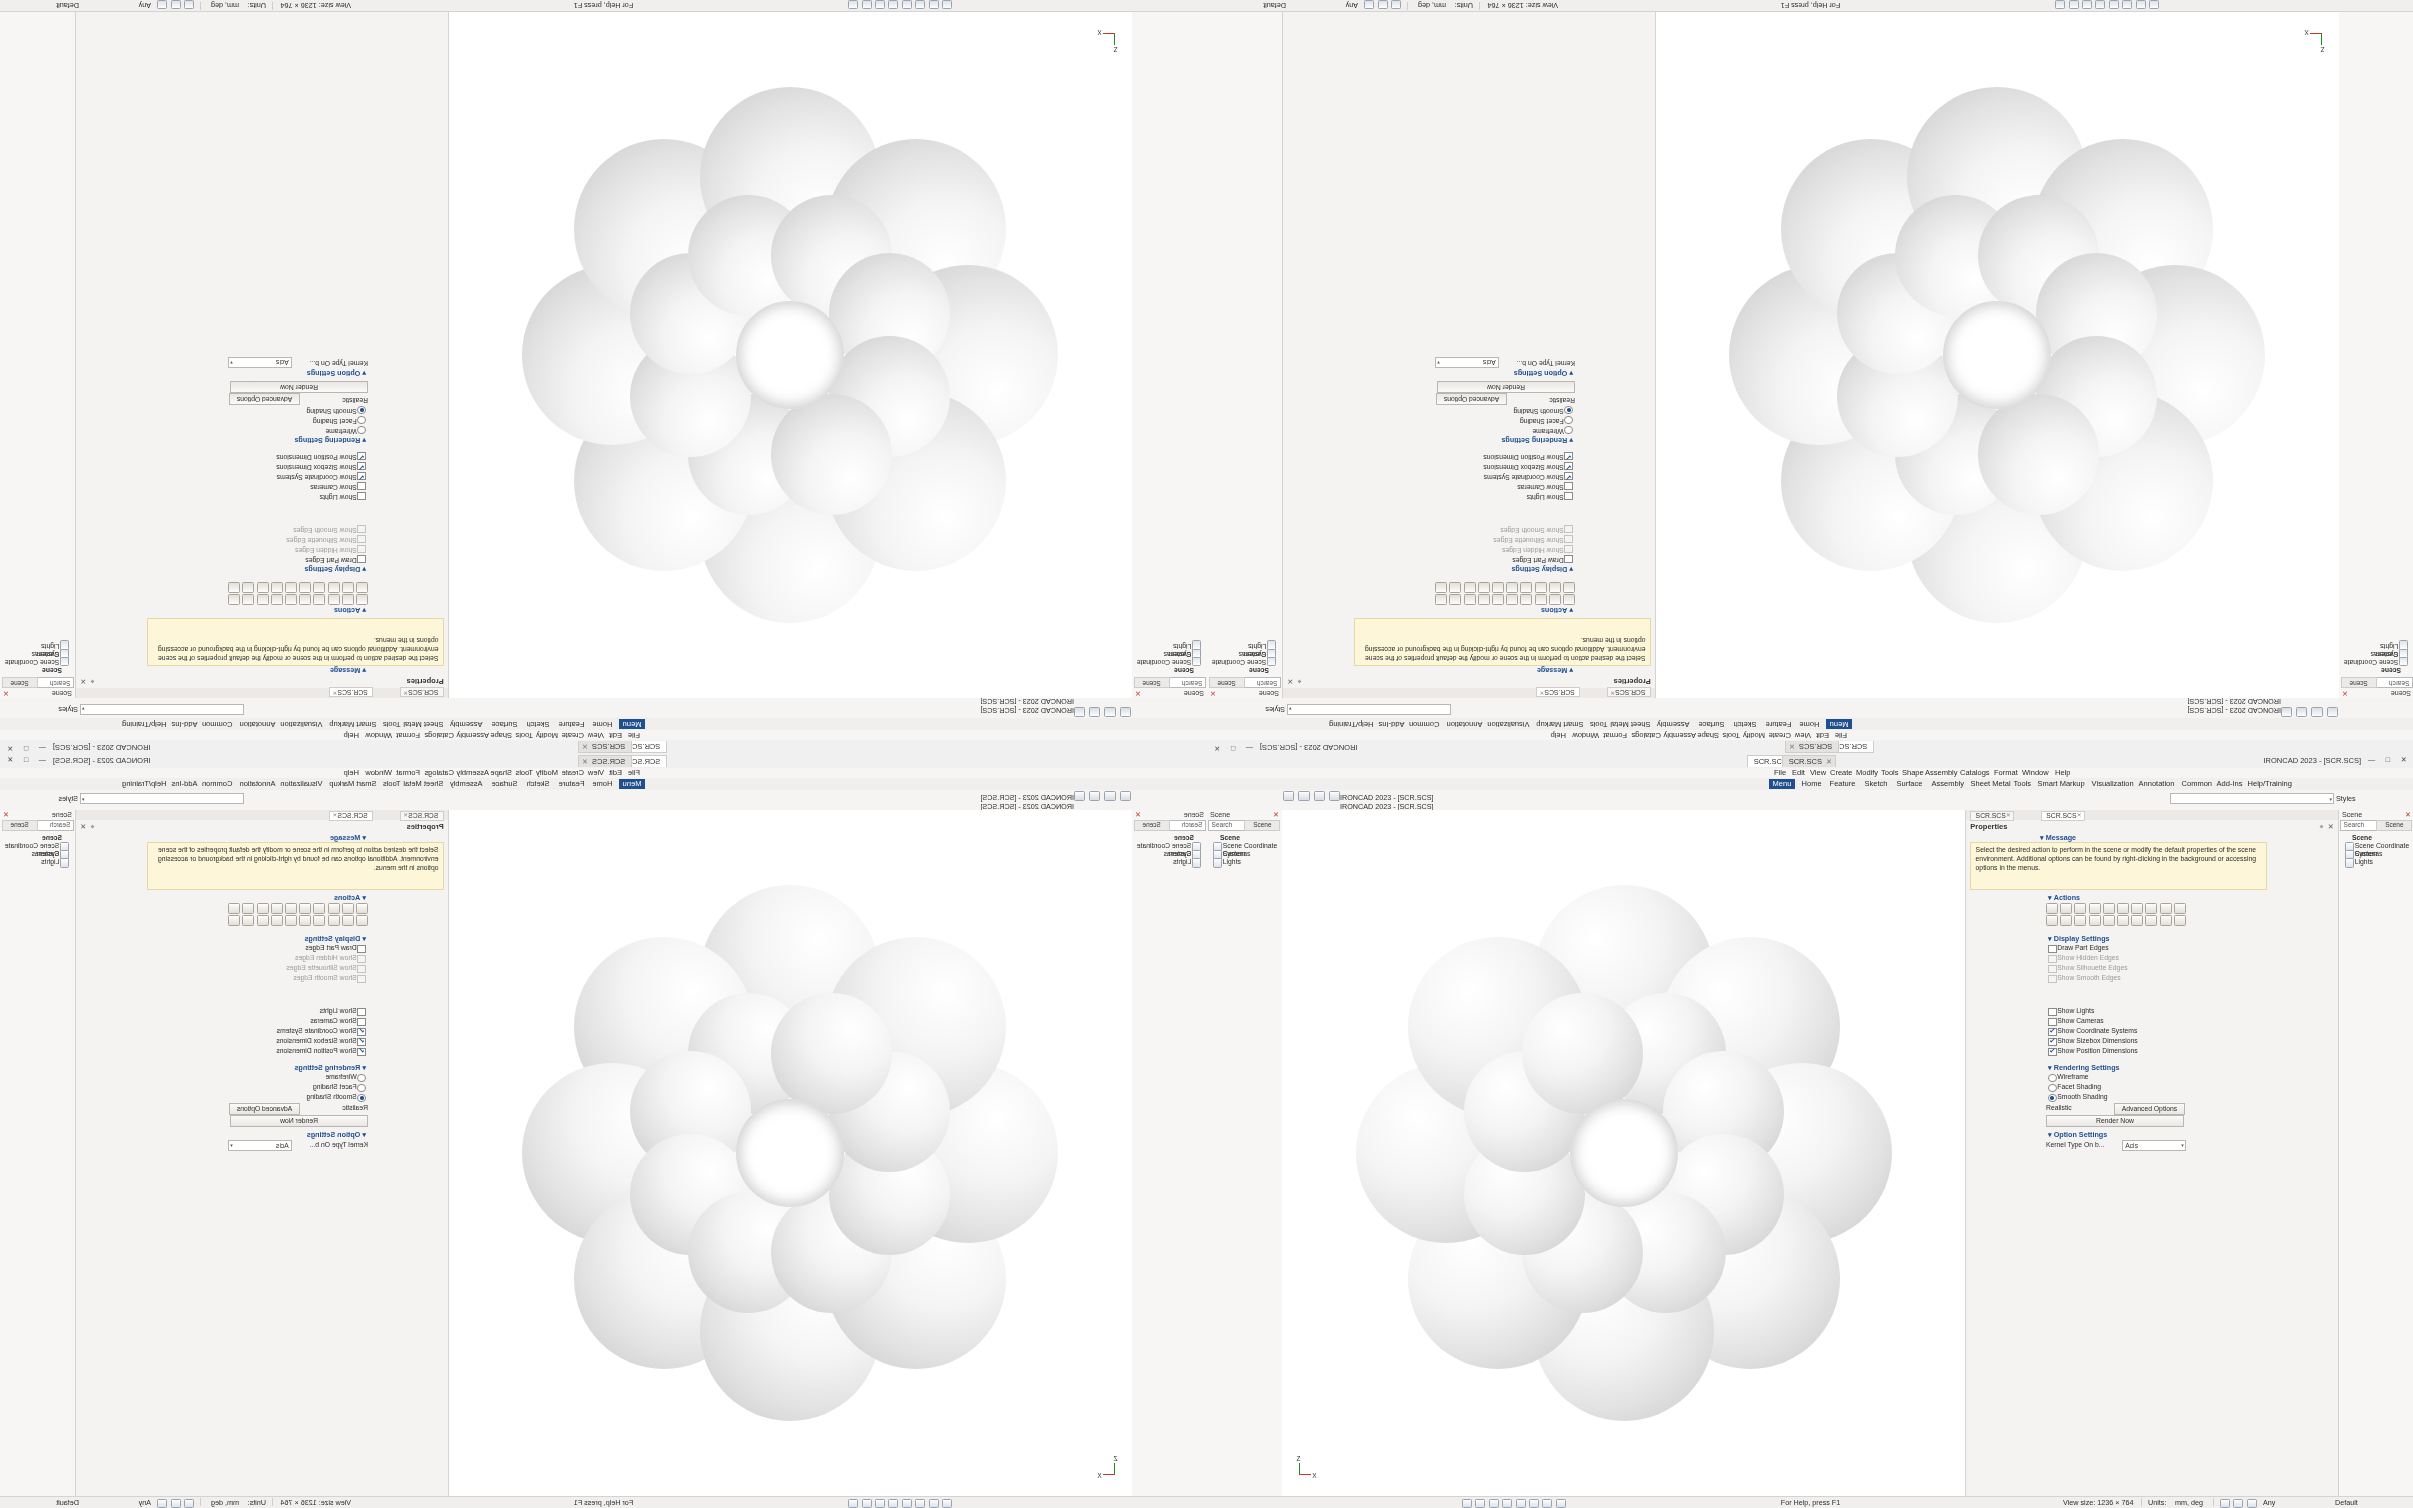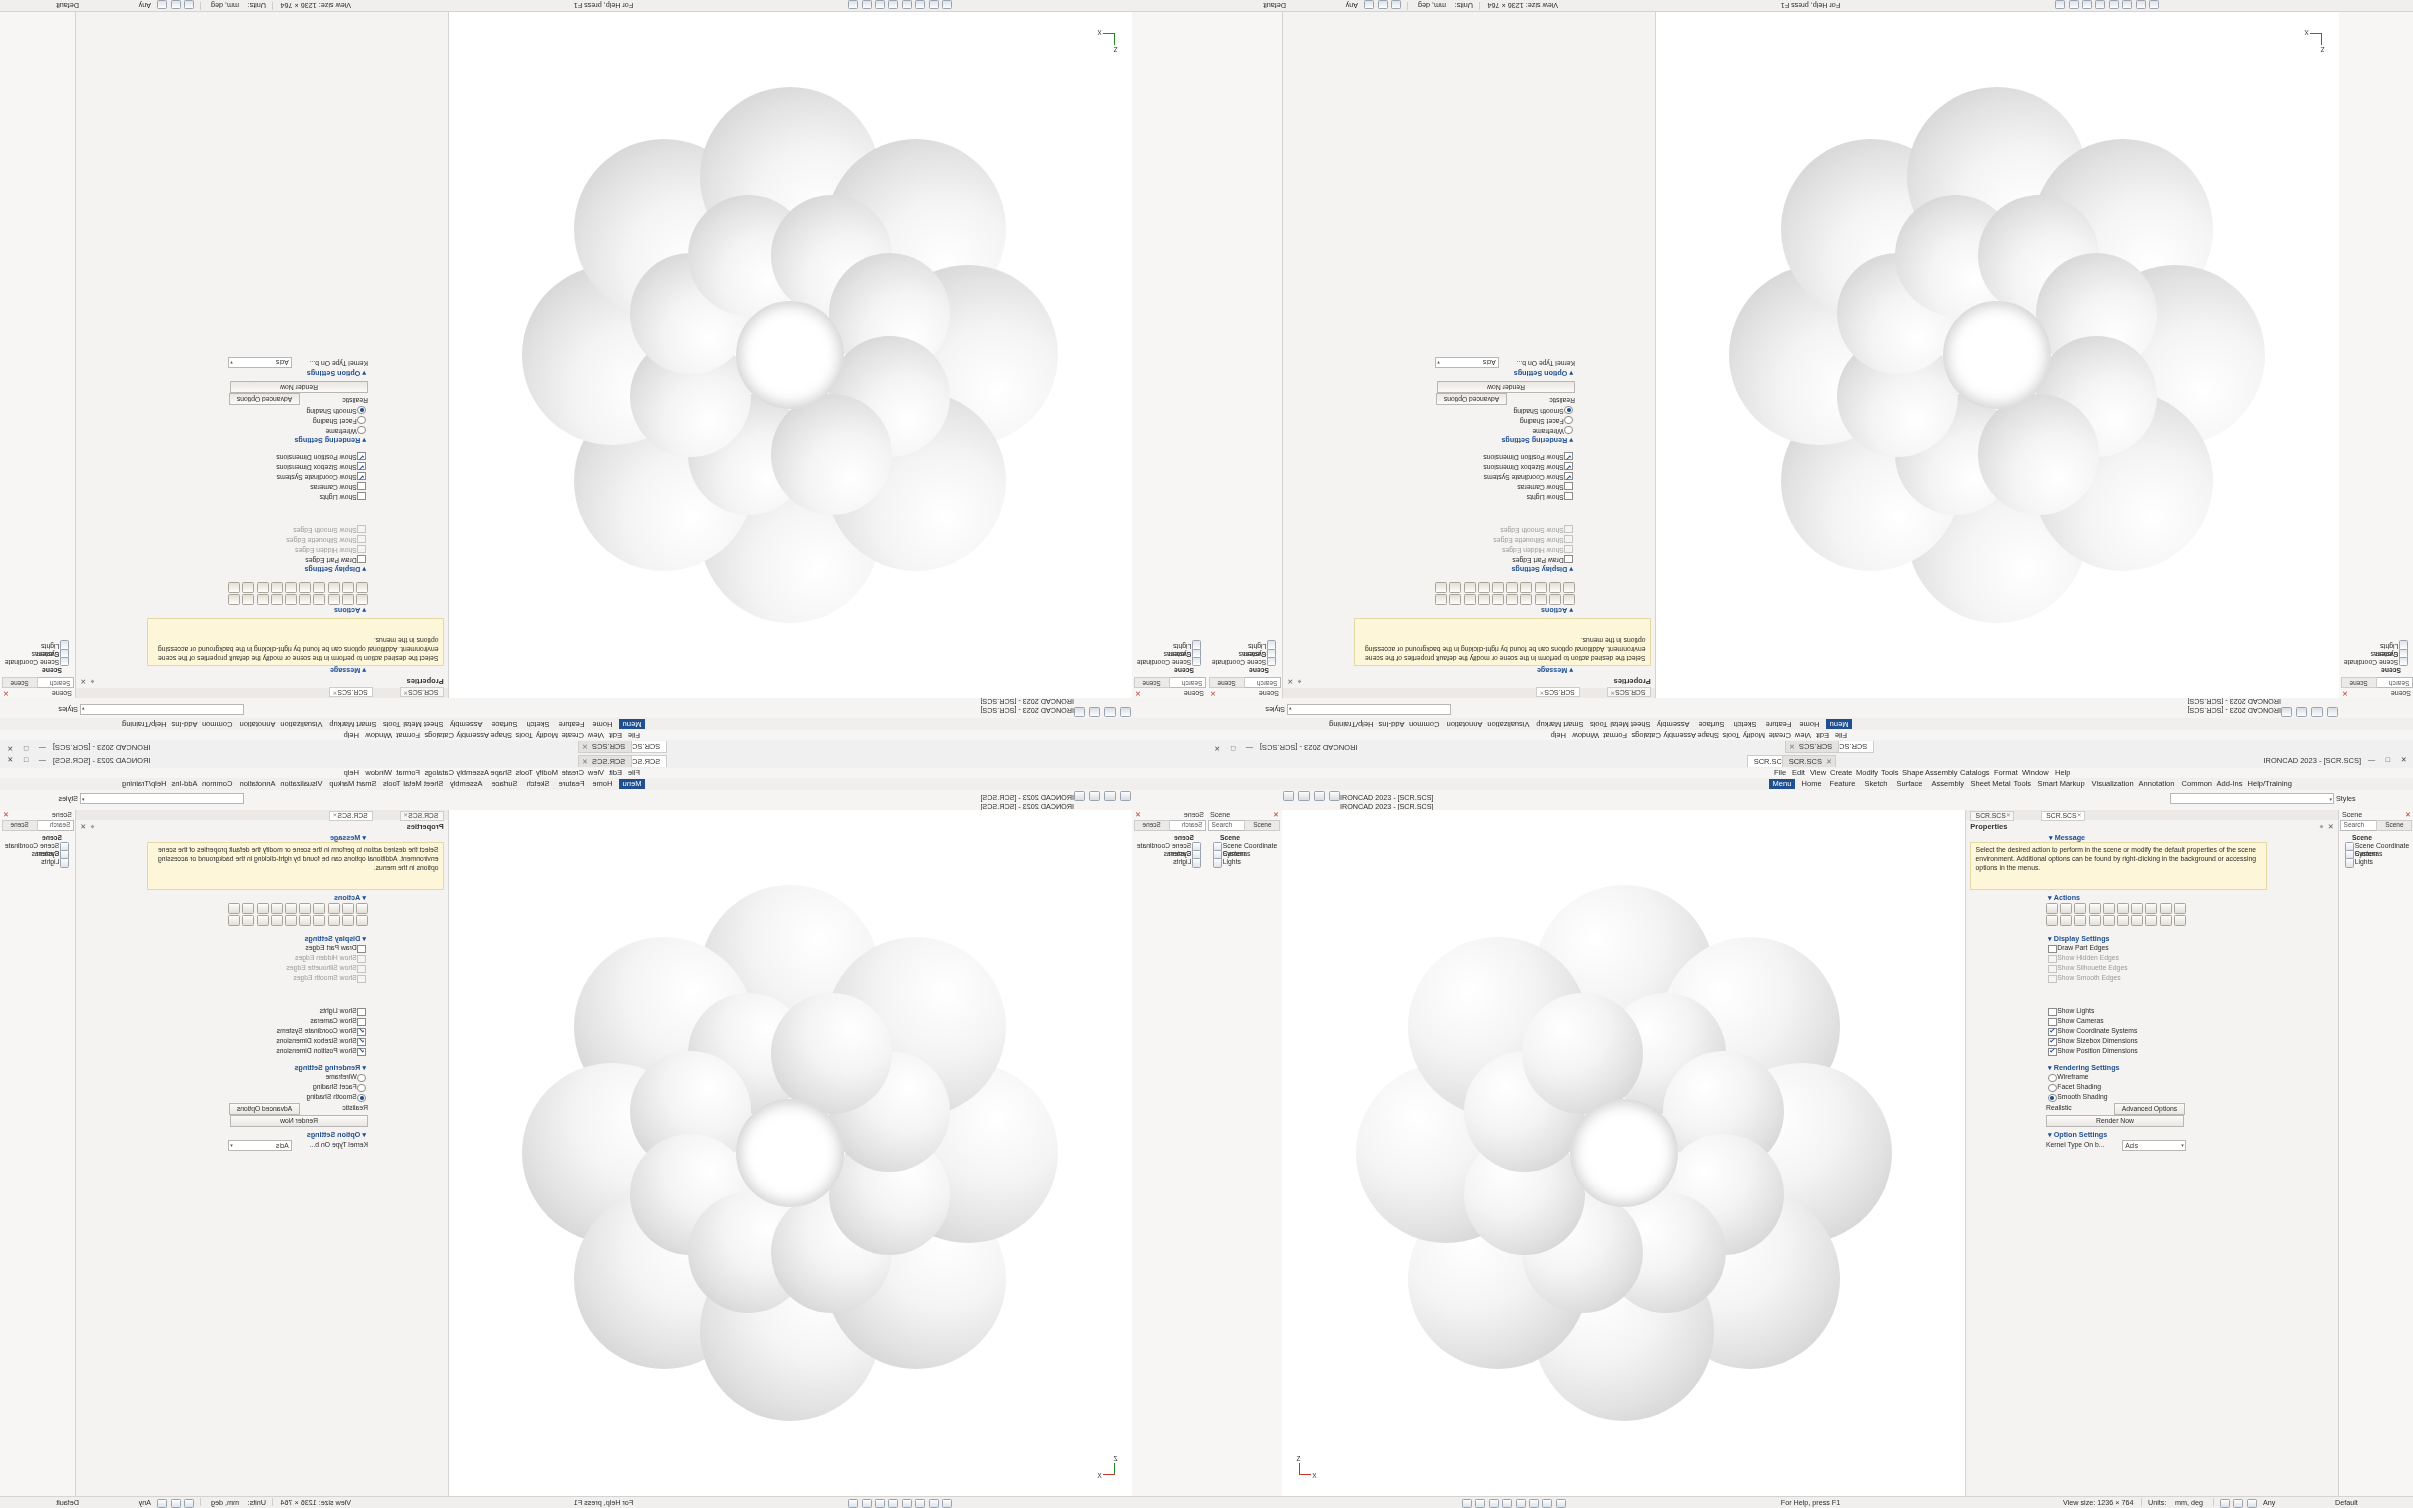--- a/index.html
+++ b/index.html
@@ -1045,21 +1045,21 @@
           <span>SCR.SCS</span>
           <span class="x">✕</span>
         </div>
       </div>
       <div class="rp-head">
         <span class="lbl">Properties</span>
         <span class="pin">⌖</span>
         <span class="x">✕</span>
       </div>
 
-      <div class="sec" style="left:83px; top:23px">
+      <div class="sec" style="left:74px; top:23px">
         <span class="tri">▾</span><span>Message</span>
       </div>
       <div class="msgbox" style="left:4.3px; top:32px; width:286px; height:40px">Select the desired action to perform in the scene or modify the default properties of the scene environment. Additional options can be found by right-clicking in the background or accessing options in the menus.</div>
 
       <div class="sec" style="left:82px; top:83px">
         <span class="tri">▾</span><span>Actions</span>
       </div>
       <div class="iconrow" style="left:80px; top:93px">
         <span class="ai"></span><span class="ai"></span><span class="ai"></span><span class="ai"></span><span class="ai"></span><span class="ai"></span><span class="ai"></span><span class="ai"></span><span class="ai"></span><span class="ai"></span>
       </div>

